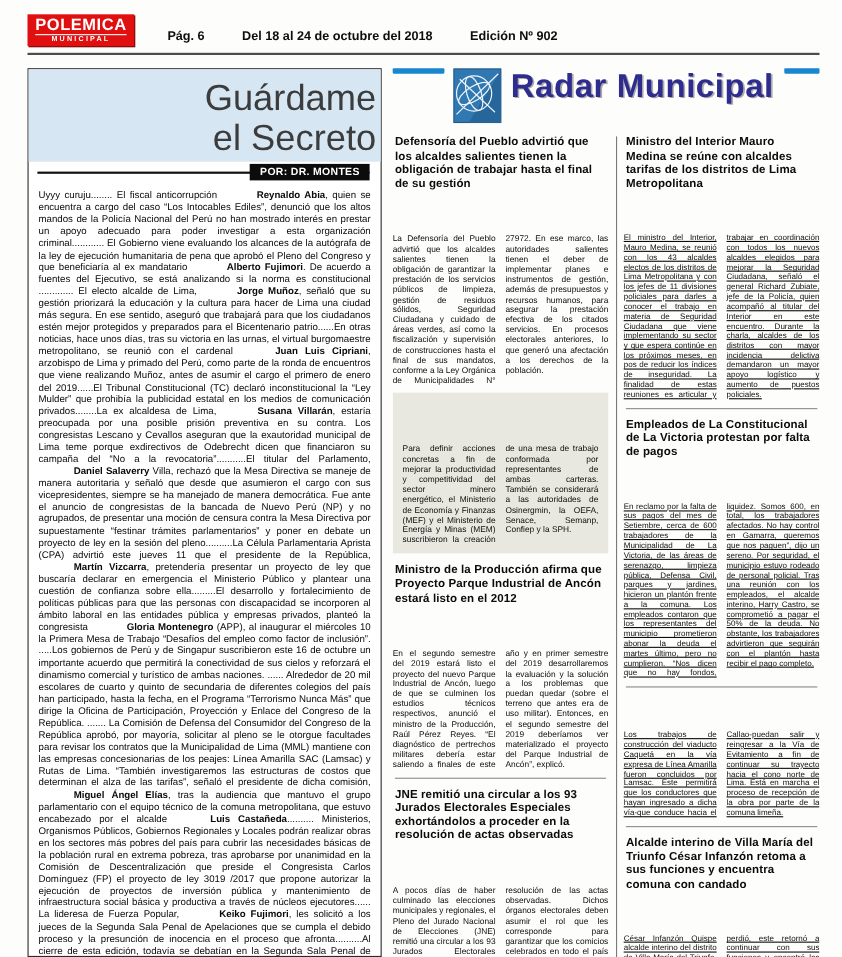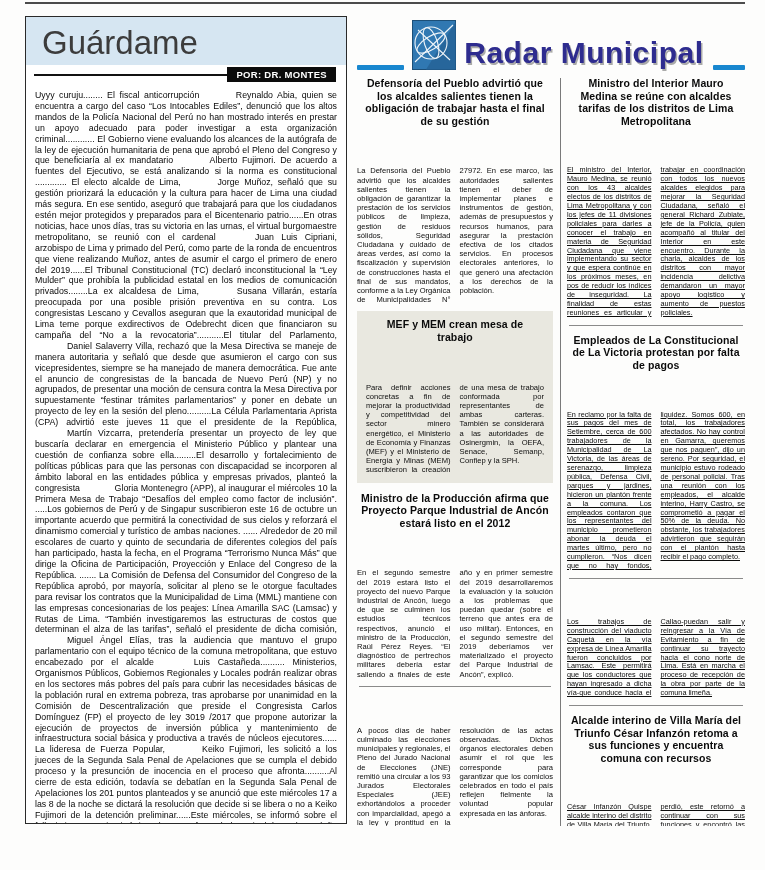--- a/index.html
+++ b/index.html
@@ -12,61 +12,73 @@
   .masthead{display:flex;align-items:flex-end;gap:0;padding:8px 20px 4px 25px;height:34px;}
   .logo{background:#e01010;color:#fff;text-align:center;padding:2px 7px 3px;line-height:1;box-shadow:1px 1px 0 #7a0a0a;}
   .logo .l1{font-size:15px;font-weight:bold;letter-spacing:.5px;}
   .logo .l2{font-size:6.5px;font-weight:bold;letter-spacing:2px;border-top:1px solid #fff;margin-top:1px;padding-top:1px;}
   .mast-info{display:flex;gap:34px;font-size:11.5px;font-weight:bold;color:#0d0d0d;margin-left:30px;padding-bottom:3px;}
   .mast-rule{height:2px;background:#4c4c4c;margin:2px 20px 0 25px;}
   
   .content{display:flex;gap:10px;padding:12px 20px 0 25px;box-sizing:border-box;}
   
   .opinion{width:322px;min-width:322px;height:808px;border:1.5px solid #2a2a2a;box-sizing:border-box;background:#fff;display:flex;flex-direction:column;}
-  .op-title{background:#d6e6f2;text-align:left;padding:8px 16px 4px;color:#3c3c3c;font-size:33px;line-height:36px;font-weight:400;}
+  .op-title{background:#d6e6f2;text-align:right;padding:8px 4px 4px;color:#3c3c3c;font-size:33px;line-height:36px;font-weight:400;}
   .op-byline-row{position:relative;height:16px;margin:2px 0 2px;}
   .op-byline-row .rule{position:absolute;left:8px;right:10px;top:7px;height:2px;background:#111;}
   .op-byline{position:absolute;right:10px;top:0;background:#0c0c0c;color:#fff;font-size:9.5px;font-weight:bold;padding:2px 9px;letter-spacing:.3px;}
   .op-body{flex:1;overflow:hidden;padding:5px 9px 6px;font-size:8.8px;line-height:10.9px;text-align:justify;color:#090909;}
-  .op-body b{font-weight:normal;padding-left:32px;}
+  .op-body b{font-weight:bold;padding-left:32px;}
   
   .radar{flex:1;display:flex;flex-direction:column;min-width:0;}
-  .radar-header{display:flex;align-items:flex-end;height:54px;margin-bottom:4px;}
+  .radar-header{display:flex;align-items:flex-start;height:54px;margin-bottom:4px;}
   .hrule{height:5px;background:#1887cf;border-radius:1px;}
   .hrule.left{width:66px;margin-right:8px;}
   .hrule.right{width:44px;margin-left:10px;}
   .radar-icon{width:44px;height:50px;flex:0 0 auto;margin-right:8px;}
   .radar-title{font-size:30px;font-weight:bold;color:#2e2c8f;letter-spacing:.5px;white-space:nowrap;
     text-shadow:1.5px 1.5px 0 rgba(45,45,45,.4);margin:0;}
   .radar-cols{display:flex;height:752px;overflow:hidden;}
   .col{min-width:0;}
   .col.left{width:196px;flex:0 0 196px;}
   .col.right{flex:1;}
   .vdivider{width:1px;background:#7a7a7a;margin:4px 6px 0 7px;}
   
   .article{margin:0 0 7px;}
-  .headline{font-size:10.5px;font-weight:bold;text-align:center;line-height:12.6px;margin:3px 2px 5px;color:#0b0b0b;letter-spacing:.1px;}
+  .headline{font-size:10.5px;font-weight:bold;line-height:12.6px;margin:3px 2px 5px;color:#0b0b0b;letter-spacing:.1px;}
   .art-body{column-count:2;column-gap:9px;font-size:7.6px;line-height:9.2px;text-align:justify;color:#0c0c0c;margin-top:39px;}
   .col.right .art-body{font-size:7.3px;line-height:8.9px;text-decoration:underline;}
   .article.boxed{background:#e9e8e0;padding:7px 9px 8px;margin:2px 0 9px;}
   .article.boxed .headline{margin-top:0;}
   .art-divider{border-top:1px solid #8a8a8a;margin:4px 2px 8px;}
 </style>
 </head>
 <body>
 
 <div class="page">
 
+  <header class="masthead">
+    <div class="logo">
+      <div class="l1">POLEMICA</div>
+      <div class="l2">MUNICIPAL</div>
+    </div>
+    <div class="mast-info">
+      <span>Pág. 6</span>
+      <span>Del 18 al 24 de octubre del 2018</span>
+      <span>Edición Nº 902</span>
+    </div>
+  </header>
   <div class="mast-rule"></div>
 
   <div class="content">
 
     <aside class="opinion">
       <div class="op-title">
         <div>Guárdame</div>
+        <div>el Secreto</div>
       </div>
       <div class="op-byline-row">
         <div class="rule"></div>
         <span class="op-byline">POR: DR. MONTES</span>
       </div>
       <div class="op-body"><span>Uyyy curuju........ El fiscal anticorrupción </span><b>Reynaldo Abia</b><span>, quien se encuentra a cargo del caso “Los Intocables Ediles”, denunció que los altos mandos de la Policía Nacional del Perú no han mostrado interés en prestar un apoyo adecuado para poder investigar a esta organización criminal............ El Gobierno viene evaluando los alcances de la autógrafa de la ley de ejecución humanitaria de pena que aprobó el Pleno del Congreso y que beneficiaría al ex mandatario </span><b>Alberto Fujimori</b><span>. De acuerdo a fuentes del Ejecutivo, se está analizando si la norma es constitucional ............. El electo alcalde de Lima, </span><b>Jorge Muñoz</b><span>, señaló que su gestión priorizará la educación y la cultura para hacer de Lima una ciudad más segura. En ese sentido, aseguró que trabajará para que los ciudadanos estén mejor protegidos y preparados para el Bicentenario patrio......En otras noticias, hace unos días, tras su victoria en las urnas, el virtual burgomaestre metropolitano, se reunió con el cardenal </span><b>Juan Luis Cipriani</b><span>, arzobispo de Lima y primado del Perú, como parte de la ronda de encuentros que viene realizando Muñoz, antes de asumir el cargo el primero de enero del 2019......El Tribunal Constitucional (TC) declaró inconstitucional la “Ley Mulder” que prohibía la publicidad estatal en los medios de comunicación privados........La ex alcaldesa de Lima, </span><b>Susana Villarán</b><span>, estaría preocupada por una posible prisión preventiva en su contra. Los congresistas Lescano y Cevallos aseguran que la exautoridad municipal de Lima teme porque exdirectivos de Odebrecht dicen que financiaron su campaña del “No a la revocatoria”...........El titular del Parlamento, </span><b>Daniel Salaverry</b><span> Villa, rechazó que la Mesa Directiva se maneje de manera autoritaria y señaló que desde que asumieron el cargo con sus vicepresidentes, siempre se ha manejado de manera democrática. Fue ante el anuncio de congresistas de la bancada de Nuevo Perú (NP) y no agrupados, de presentar una moción de censura contra la Mesa Directiva por supuestamente “festinar trámites parlamentarios” y poner en debate un proyecto de ley en la sesión del pleno..........La Célula Parlamentaria Aprista (CPA) advirtió este jueves 11 que el presidente de la República, </span><b>Martín Vizcarra</b><span>, pretendería presentar un proyecto de ley que buscaría declarar en emergencia el Ministerio Público y plantear una cuestión de confianza sobre ella.........El desarrollo y fortalecimiento de políticas públicas para que las personas con discapacidad se incorporen al ámbito laboral en las entidades pública y empresas privados, planteó la congresista </span><b>Gloria Montenegro</b><span> (APP), al inaugurar el miércoles 10 la Primera Mesa de Trabajo “Desafíos del empleo como factor de inclusión”. .....Los gobiernos de Perú y de Singapur suscribieron este 16 de octubre un importante acuerdo que permitirá la conectividad de sus cielos y reforzará el dinamismo comercial y turístico de ambas naciones. ...... Alrededor de 20 mil escolares de cuarto y quinto de secundaria de diferentes colegios del país han participado, hasta la fecha, en el Programa “Terrorismo Nunca Más” que dirige la Oficina de Participación, Proyección y Enlace del Congreso de la República. ....... La Comisión de Defensa del Consumidor del Congreso de la República aprobó, por mayoría, solicitar al pleno se le otorgue facultades para revisar los contratos que la Municipalidad de Lima (MML) mantiene con las empresas concesionarias de los peajes: Línea Amarilla SAC (Lamsac) y Rutas de Lima. “También investigaremos las estructuras de costos que determinan el alza de las tarifas”, señaló el presidente de dicha comisión, </span><b>Miguel Ángel Elías</b><span>, tras la audiencia que mantuvo el grupo parlamentario con el equipo técnico de la comuna metropolitana, que estuvo encabezado por el alcalde </span><b>Luis Castañeda</b><span>.......... Ministerios, Organismos Públicos, Gobiernos Regionales y Locales podrán realizar obras en los sectores más pobres del país para cubrir las necesidades básicas de la población rural en extrema pobreza, tras aprobarse por unanimidad en la Comisión de Descentralización que preside el Congresista Carlos Domínguez (FP) el proyecto de ley 3019 /2017 que propone autorizar la ejecución de proyectos de inversión pública y mantenimiento de infraestructura social básica y productiva a través de núcleos ejecutores...... La lideresa de Fuerza Popular, </span><b>Keiko Fujimori</b><span>, les solicitó a los jueces de la Segunda Sala Penal de Apelaciones que se cumpla el debido proceso y la presunción de inocencia en el proceso que afronta..........Al cierre de esta edición, todavía se debatían en la Segunda Sala Penal de Apelaciones los 201 puntos planteados y se anunció que este miércoles 17 a las 8 de la noche se dictará la resolución que decide si se libera o no a Keiko Fujimori de la detención preliminar......Este miércoles, se informó sobre el fallecimiento en Miami víctima de una enfermedad terminal de Carlos Boloña ex ministro de economía de </span></div>
     </aside>
 
     <section class="radar">
       <div class="radar-header">
@@ -87,29 +99,29 @@
         <h1 class="radar-title">Radar Municipal</h1>
         <span class="hrule right"></span>
       </div>
       <div class="radar-cols">
         <div class="col left" id="col-left">
             <article class="article">
               <h3 class="headline">Defensoría del Pueblo advirtió que los alcaldes salientes tienen la obligación de trabajar hasta el final de su gestión</h3>
               <div class="art-body">La Defensoría del Pueblo advirtió que los alcaldes salientes tienen la obligación de garantizar la prestación de los servicios públicos de limpieza, gestión de residuos sólidos, Seguridad Ciudadana y cuidado de áreas verdes, así como la fiscalización y supervisión de construcciones hasta el final de sus mandatos, conforme a la Ley Orgánica de Municipalidades N° 27972. En ese marco, las autoridades salientes tienen el deber de implementar planes e instrumentos de gestión, además de presupuestos y recursos humanos, para asegurar la prestación efectiva de los citados servicios. En procesos electorales anteriores, lo que generó una afectación a los derechos de la población.</div>
             </article>
             <article class="article boxed">
-              <h3 class="headline">MEF y MEM crean mesa de trabajo</h3>
               <div class="art-body">Para definir acciones concretas a fin de mejorar la productividad y competitividad del sector minero energético, el Ministerio de Economía y Finanzas (MEF) y el Ministerio de Energía y Minas (MEM) suscribieron la creación de una mesa de trabajo conformada por representantes de ambas carteras. También se considerará a las autoridades de Osinergmin, la OEFA, Senace, Semanp, Confiep y la SPH.</div>
             </article>
             <article class="article">
               <h3 class="headline">Ministro de la Producción afirma que Proyecto Parque Industrial de Ancón estará listo en el 2012</h3>
               <div class="art-body">En el segundo semestre del 2019 estará listo el proyecto del nuevo Parque Industrial de Ancón, luego de que se culminen los estudios técnicos respectivos, anunció el ministro de la Producción, Raúl Pérez Reyes. “El diagnóstico de pertrechos militares debería estar saliendo a finales de este año y en primer semestre del 2019 desarrollaremos la evaluación y la solución a los problemas que puedan quedar (sobre el terreno que antes era de uso militar). Entonces, en el segundo semestre del 2019 deberíamos ver materializado el proyecto del Parque Industrial de Ancón”, explicó.</div>
             </article>
             <div class="art-divider"></div>
             <article class="article">
+              <h3 class="headline">JNE remitió una circular a los 93 Jurados Electorales Especiales exhortándolos a proceder en la resolución de actas observadas</h3>
               <div class="art-body">A pocos días de haber culminado las elecciones municipales y regionales, el Pleno del Jurado Nacional de Elecciones (JNE) remitió una circular a los 93 Jurados Electorales Especiales (JEE) exhortándolos a proceder con imparcialidad, apegó a la ley y prontitud en la resolución de las actas observadas. Dichos órganos electorales deben asumir el rol que les corresponde para garantizar que los comicios celebrados en todo el país reflejen fielmente la voluntad popular expresada en las ánforas.</div>
             </article>
             <div class="art-divider"></div>
             <article class="article">
               <div class="art-body">El presidente de la Comisión por Los Juegos Panamericanos 2019, Carlos Neuhaus, anunció durante un recorrido por la Villa Deportiva Nacional (Videna), en San Luis, que los trabajos estarán listos cumpliendo los plazos establecidos en marzo del próximo año. Cabe la posibilidad de que la infraestructura de los deportes acuáticos se prolongue hasta el mes de Mayo”, dijo Neuhaus. El electo alcalde de Lima, Jorge Muñoz Wells, participó del recorrido y quedó satisfecho con los avances de los trabajos.</div>
             </article>
           </div>
         <div class="vdivider"></div>
         <div class="col right" id="col-right">
             <article class="article">
@@ -120,21 +132,21 @@
             <article class="article">
               <h3 class="headline">Empleados de La Constitucional de La Victoria protestan por falta de pagos</h3>
               <div class="art-body">En reclamo por la falta de sus pagos del mes de Setiembre, cerca de 600 trabajadores de la Municipalidad de La Victoria, de las áreas de serenazgo, limpieza pública, Defensa Civil, parques y jardines, hicieron un plantón frente a la comuna. Los empleados contaron que los representantes del municipio prometieron abonar la deuda el martes último, pero no cumplieron. “Nos dicen que no hay fondos, liquidez. Somos 600, en total, los trabajadores afectados. No hay control en Gamarra, queremos que nos paguen”, dijo un sereno. Por seguridad, el municipio estuvo rodeado de personal policial. Tras una reunión con los empleados, el alcalde interino, Harry Castro, se comprometió a pagar el 50% de la deuda. No obstante, los trabajadores advirtieron que seguirán con el plantón hasta recibir el pago completo.</div>
             </article>
             <div class="art-divider"></div>
             <article class="article">
               <div class="art-body">Los trabajos de construcción del viaducto Caquetá en la vía expresa de Línea Amarilla fueron concluidos por Lamsac. Este permitirá que los conductores que hayan ingresado a dicha vía-que conduce hacia el Callao-puedan salir y reingresar a la Vía de Evitamiento a fin de continuar su trayecto hacia el cono norte de Lima. Está en marcha el proceso de recepción de la obra por parte de la comuna limeña.</div>
             </article>
             <div class="art-divider"></div>
             <article class="article">
-              <h3 class="headline">Alcalde interino de Villa María del Triunfo César Infanzón retoma a sus funciones y encuentra comuna con recursos</h3>
+              <h3 class="headline">Alcalde interino de Villa María del Triunfo César Infanzón retoma a sus funciones y encuentra comuna con candado</h3>
               <div class="art-body">César Infanzón Quispe alcalde interino del distrito de Villa María del Triunfo, había solicitado licencia para postular al sillón municipal de esa comuna. Tras la culminación del proceso electoral, en el que perdió, este retornó a continuar con sus funciones y encontró las puertas del municipio con candado. El responsabilizó a la regidora Anatolia Golac de no haber permitido su ingreso a la comuna.</div>
             </article>
             <div class="art-divider"></div>
             <article class="article">
               <h3 class="headline">Ministra de Desarrollo e Inclusión Social presentó el informe de reorganización del programa Qali Warma</h3>
             </article>
           </div>
       </div>
     </section>
 

